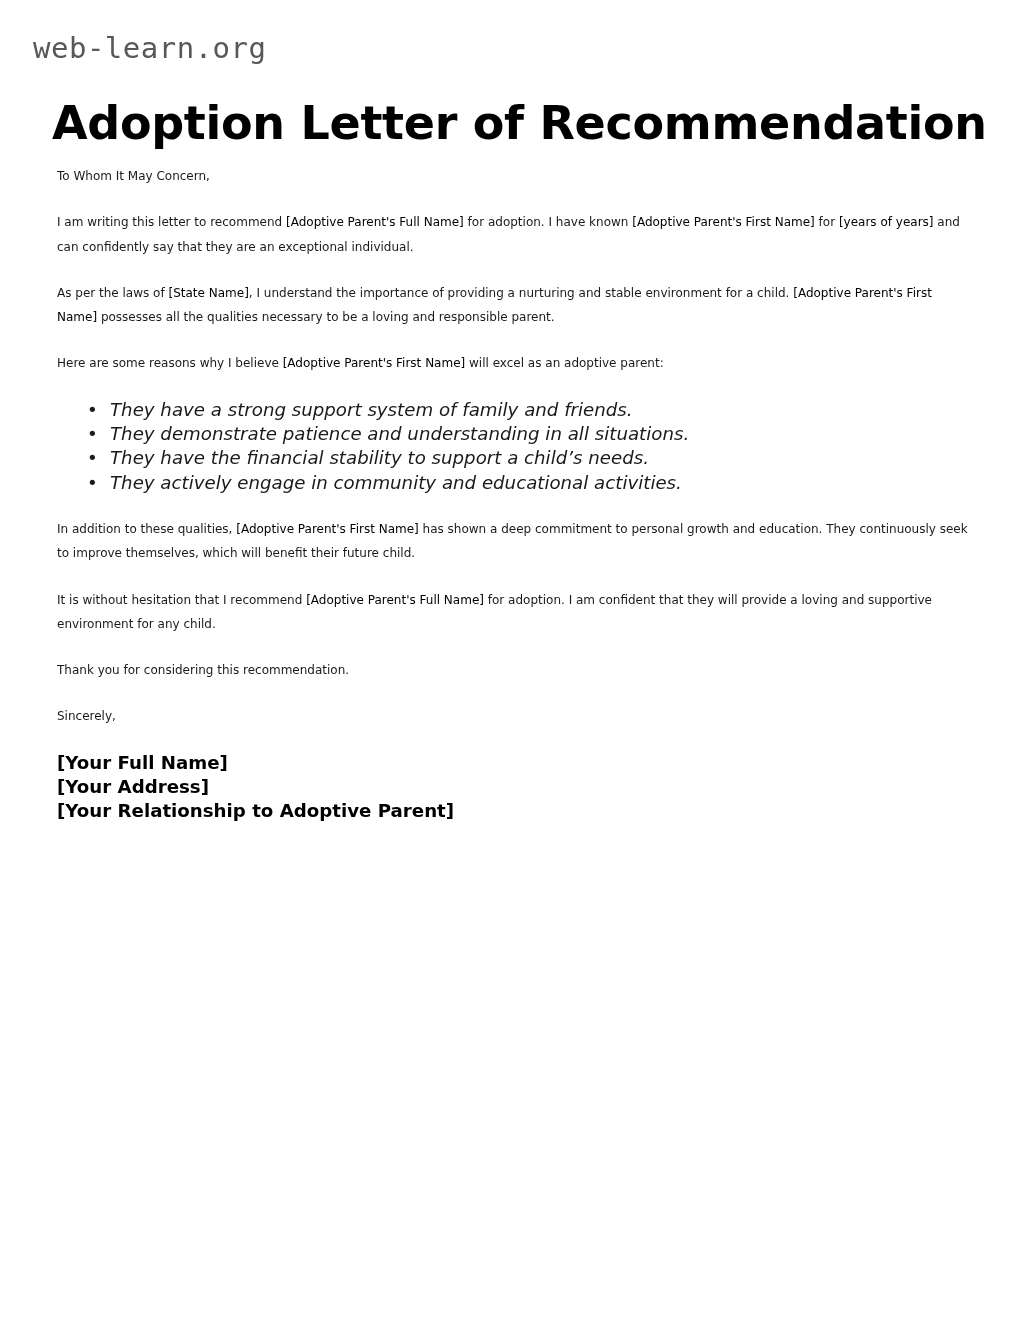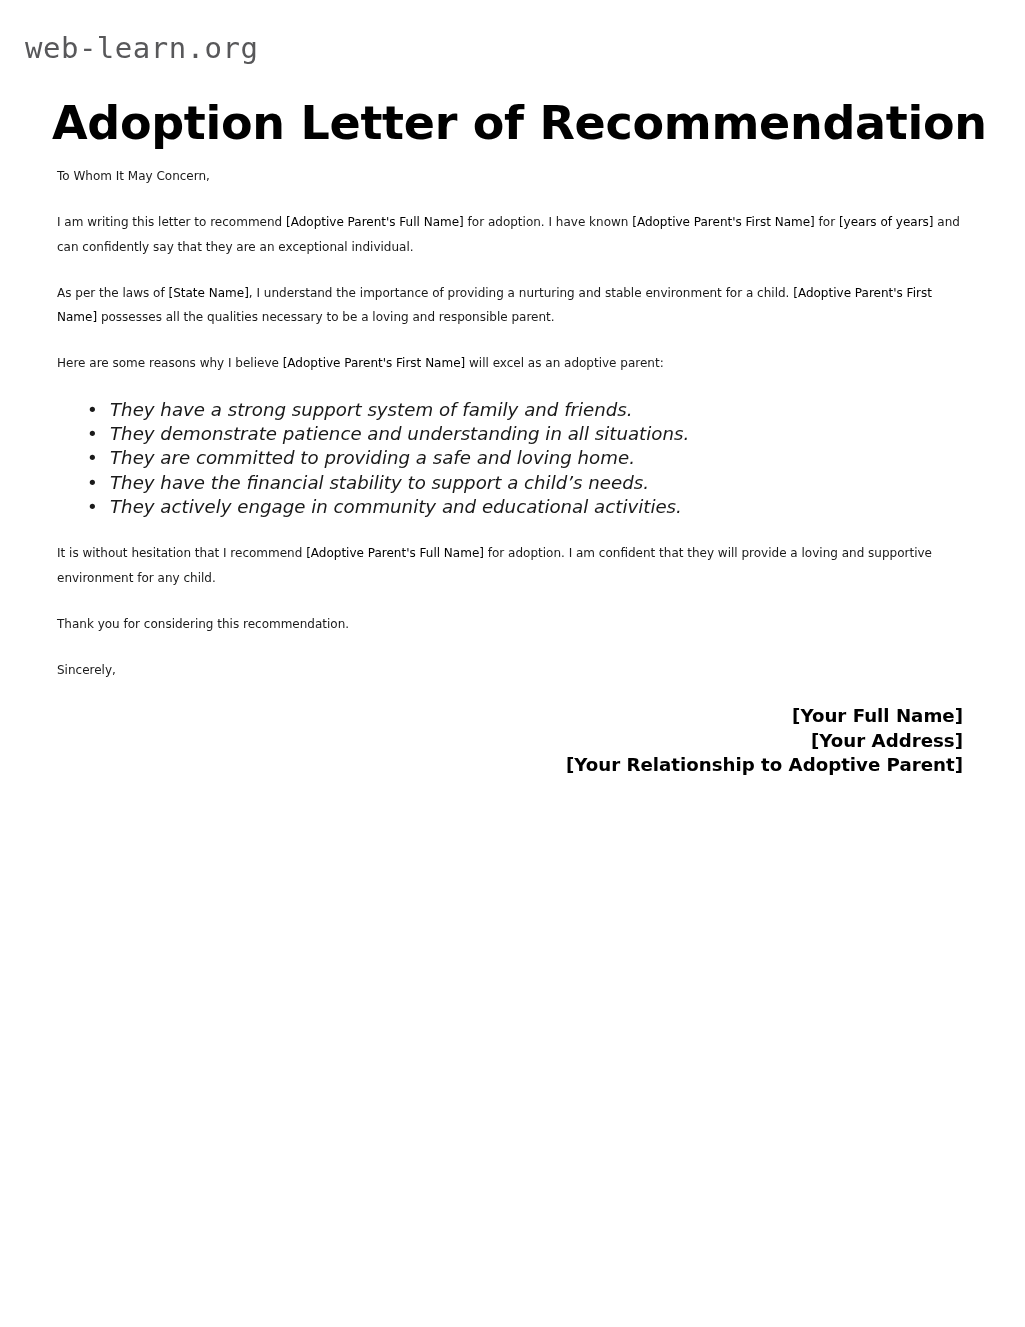--- a/index.html
+++ b/index.html
@@ -20,21 +20,21 @@
     position: relative;
     width: 1025px;
     height: 1327px;
     background: #ffffff;
     box-sizing: border-box;
   }
 
   
   .watermark {
     position: absolute;
-    left: 25px;
+    left: 33px;
     top: 31px;
     font-family: "DejaVu Sans Mono", monospace;
     font-size: 29px;
     line-height: 34px;
     letter-spacing: 0.5px;
     color: #58585a;
     white-space: nowrap;
     user-select: none;
   }
 
@@ -94,23 +94,22 @@
     content: "\2022";
     position: absolute;
     left: 30px;
     top: 0;
     font-size: 18.2px;
     line-height: 24.3px;
     color: #1a1a1a;
   }
 
   .signature-block {
-    margin: 6px;
+    margin: 0;
     padding: 0;
-    text-align: right;
   }
 
   .signature-line {
     font-size: 18.2px;
     line-height: 24.3px;
     font-weight: 700;
     color: #000000;
     margin: 0;
     white-space: nowrap;
   }
@@ -130,25 +129,25 @@
 
     <p class="para"><span>I am writing this letter to recommend </span><b>[Adoptive Parent's Full Name]</b><span> for adoption. I have known </span><b>[Adoptive Parent's First Name]</b><span> for </span><b>[years of years]</b><span> and can confidently say that they are an exceptional individual.</span></p>
 
     <p class="para"><span>As per the laws of </span><b>[State Name]</b><span>, I understand the importance of providing a nurturing and stable environment for a child. </span><b>[Adoptive Parent's First Name]</b><span> possesses all the qualities necessary to be a loving and responsible parent.</span></p>
 
     <p class="para"><span>Here are some reasons why I believe </span><b>[Adoptive Parent's First Name]</b><span> will excel as an adoptive parent:</span></p>
 
     <ul class="bullet-list">
       <li>They have a strong support system of family and friends.</li>
       <li>They demonstrate patience and understanding in all situations.</li>
-      <li>They are committed to providing a safe and loving home.</li>
       <li>They have the financial stability to support a child’s needs.</li>
       <li>They actively engage in community and educational activities.</li>
     </ul>
 
+    <p class="para"><span>In addition to these qualities, </span><b>[Adoptive Parent's First Name]</b><span> has shown a deep commitment to personal growth and education. They continuously seek to improve themselves, which will benefit their future child.</span></p>
 
     <p class="para"><span>It is without hesitation that I recommend </span><b>[Adoptive Parent's Full Name]</b><span> for adoption. I am confident that they will provide a loving and supportive environment for any child.</span></p>
 
 
     <p class="para">Thank you for considering this recommendation.</p>
 
     <p class="para">Sincerely,</p>
 
     <div class="signature-block">
       <div class="signature-line">[Your Full Name]</div>

